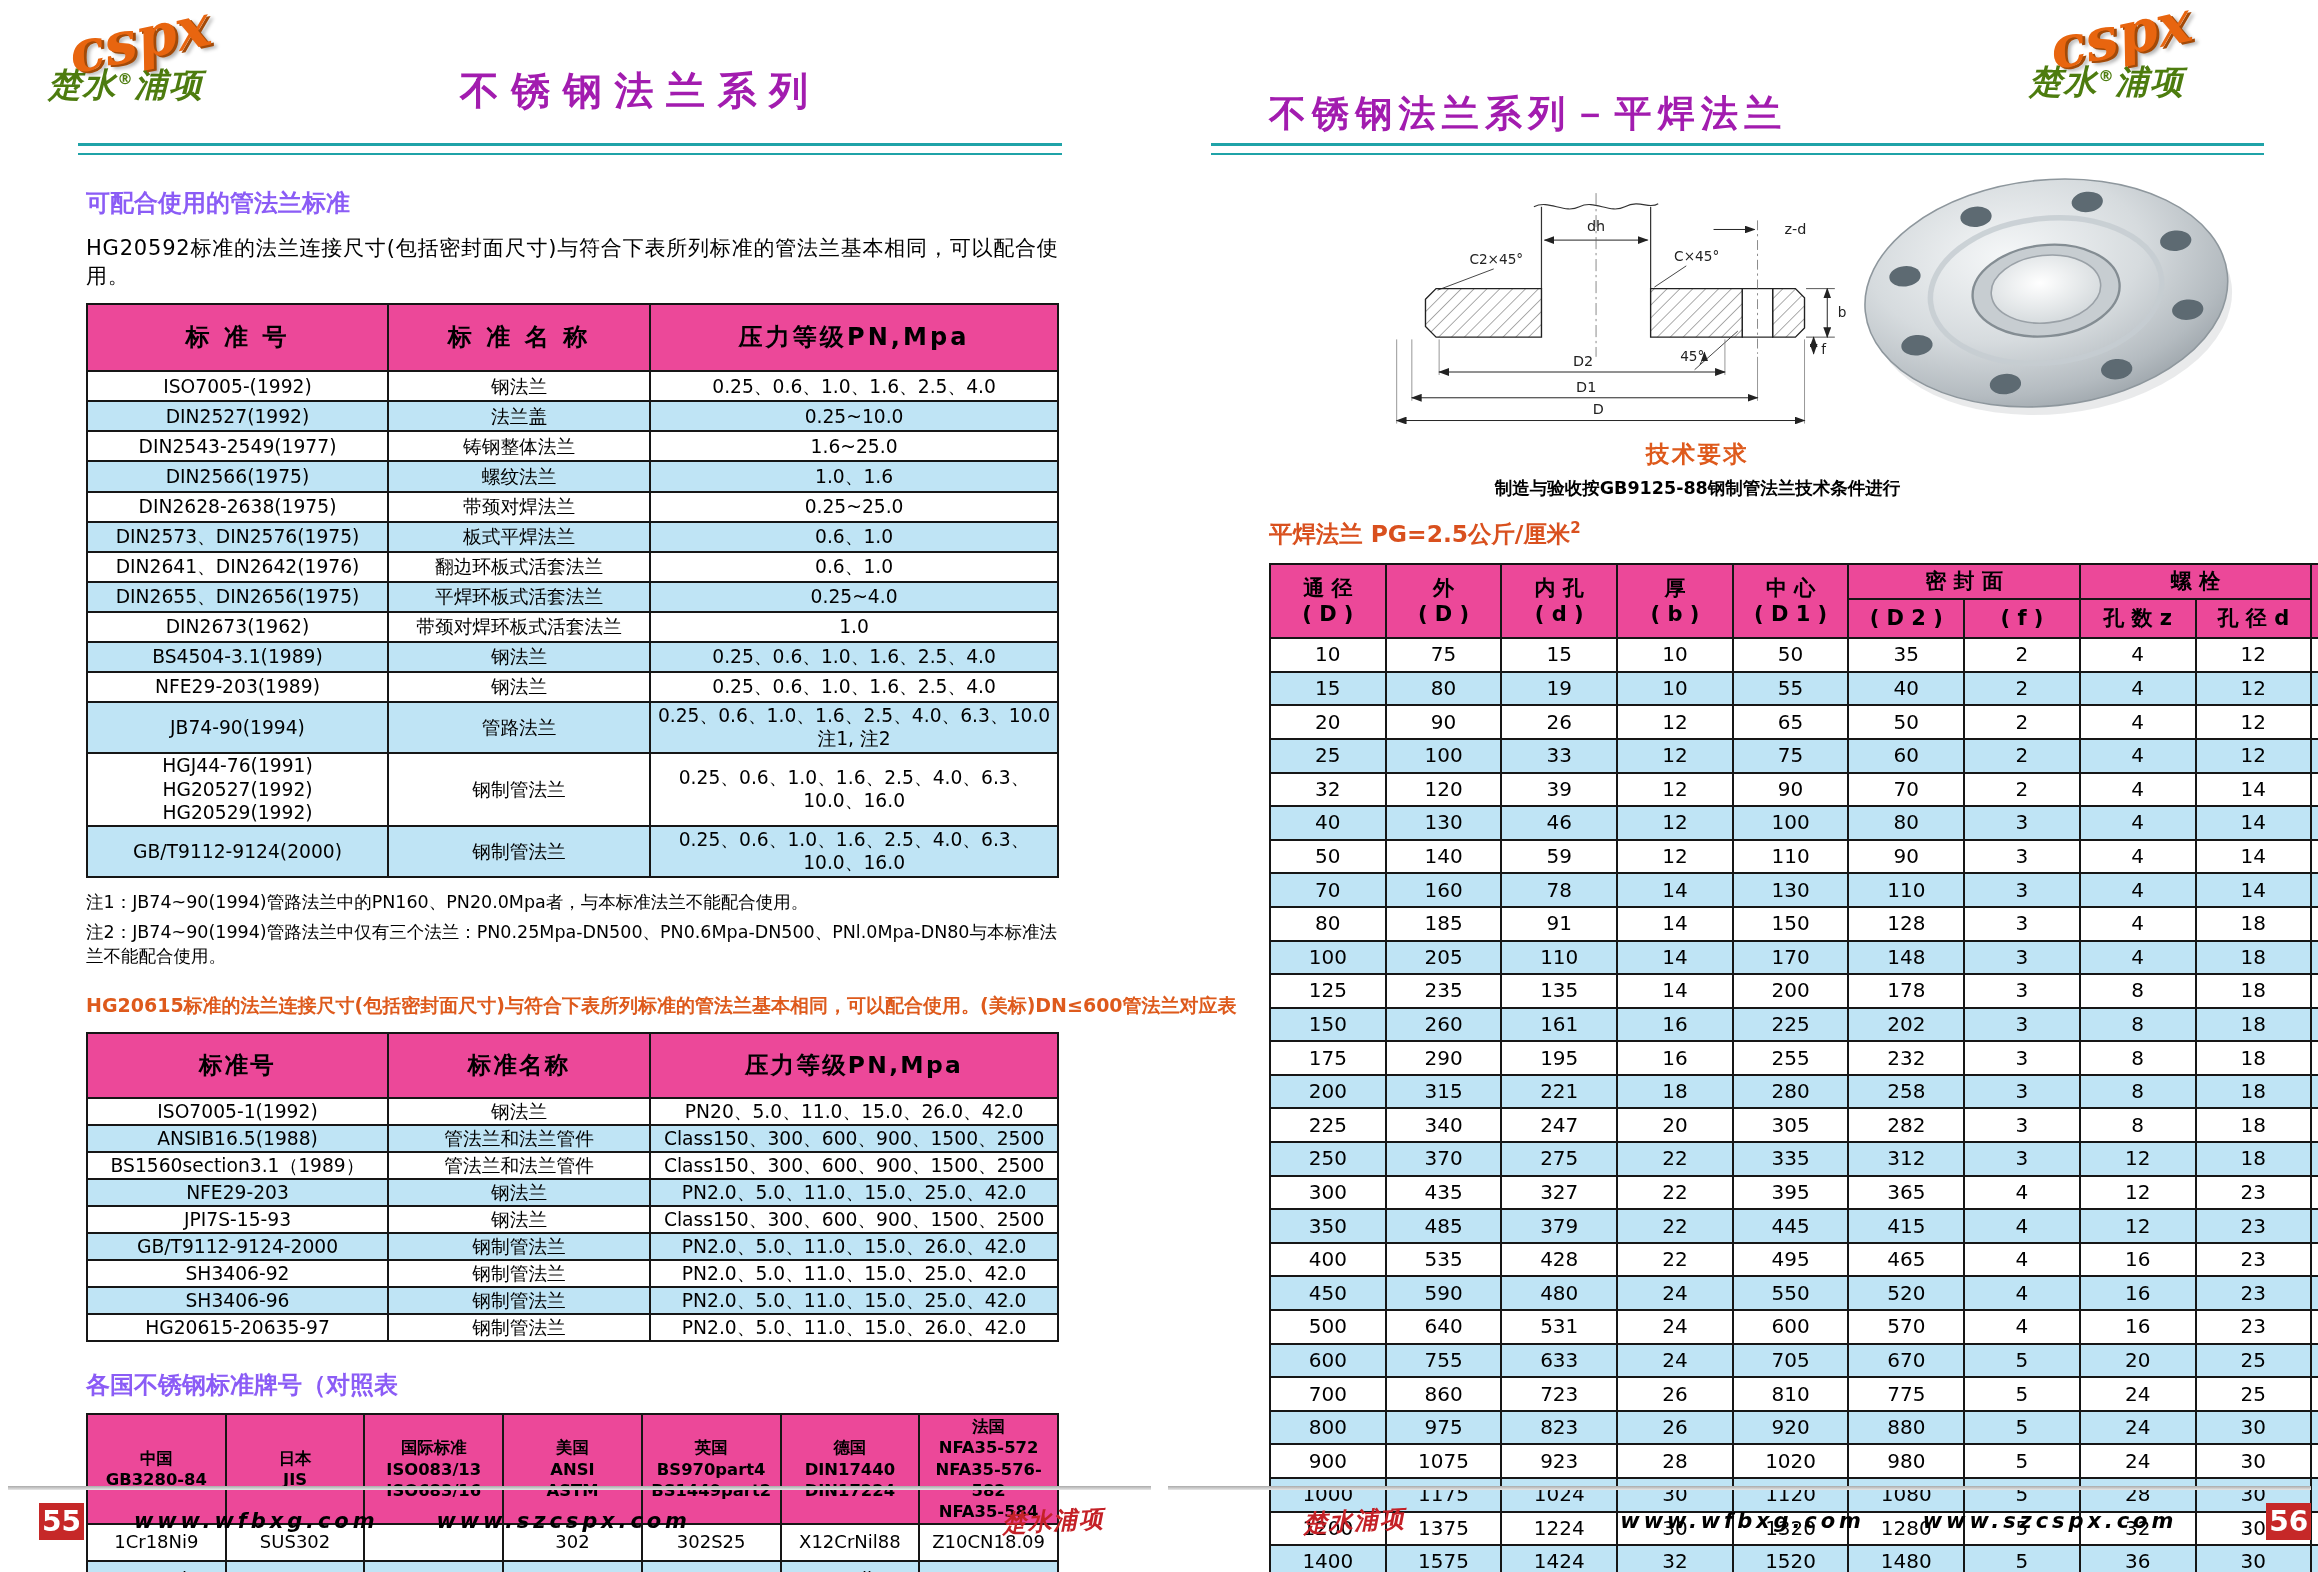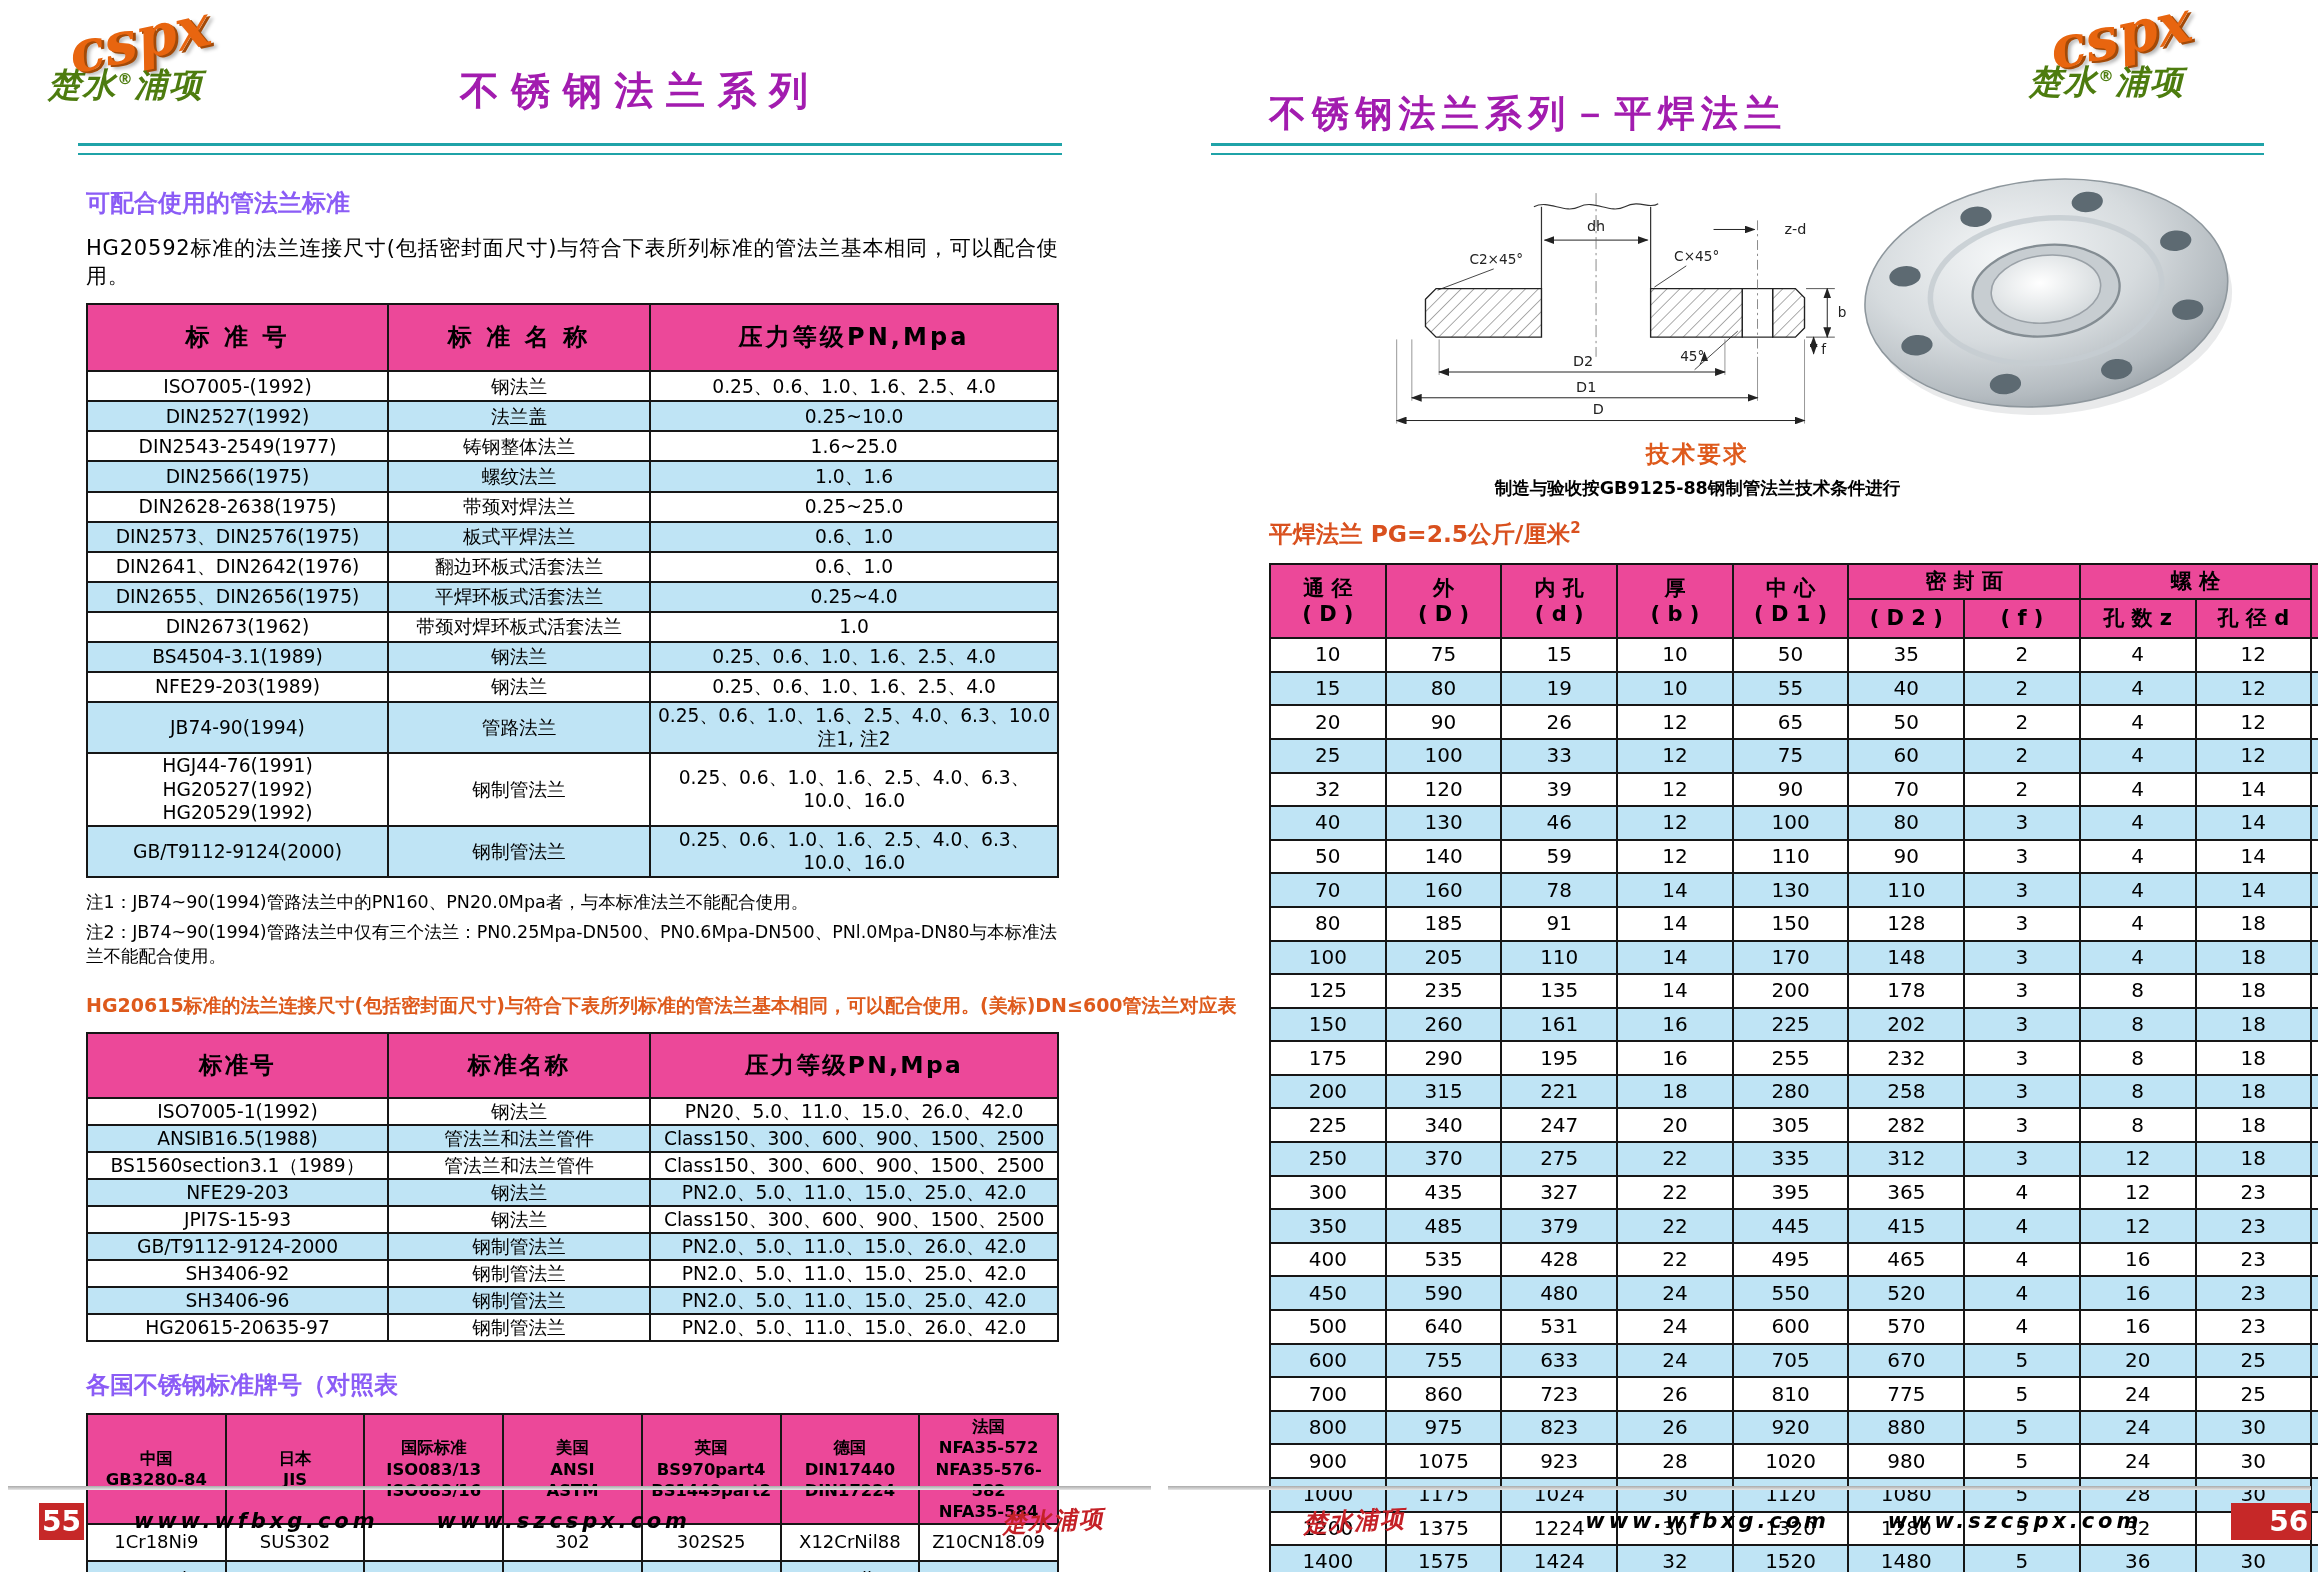--- a/index.html
+++ b/index.html
@@ -72,21 +72,21 @@
     display:flex;align-items:center;justify-content:center;flex:none;}
   .urls{font-weight:bold;font-style:italic;font-size:21px;letter-spacing:3.9px;white-space:nowrap;}
   .urls span{margin-right:58px;}
   .brand-script{font-family:"DejaVu Serif","Liberation Serif",serif;color:#C42127;font-weight:bold;
     font-style:italic;font-size:24px;letter-spacing:1.6px;transform:rotate(-3deg);white-space:nowrap;}
   .page.left .pagebox{margin-left:39px;}
   .page.left .urls{margin-left:50px;}
   .page.left .brand-script{margin-left:auto;margin-right:55px;}
   .page.right .brand-script{margin-left:143px;}
   .page.right .urls{margin-left:auto;}
-  .page.right .pagebox{margin-left:31px;margin-right:7.8px;padding-left:35px;}
+  .page.right .pagebox{margin-left:31px;margin-right:7.8px;}
 
   svg text{font-family:"DejaVu Sans","Liberation Sans",sans-serif;}
 </style>
 </head>
 <body>
 
 <div class="sheet">
 
   <section class="page left">
     <div class="pg-header">

